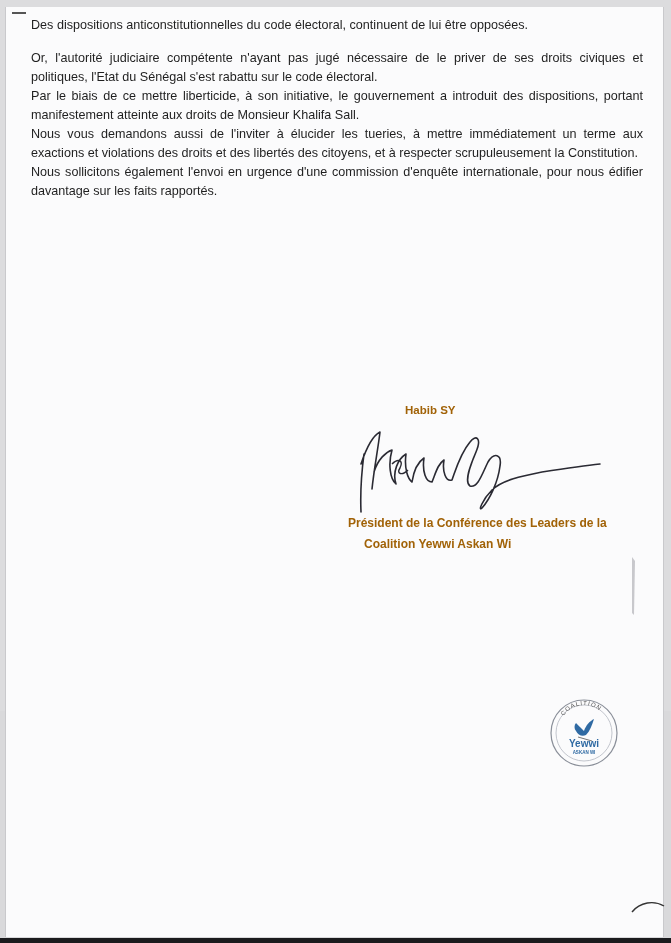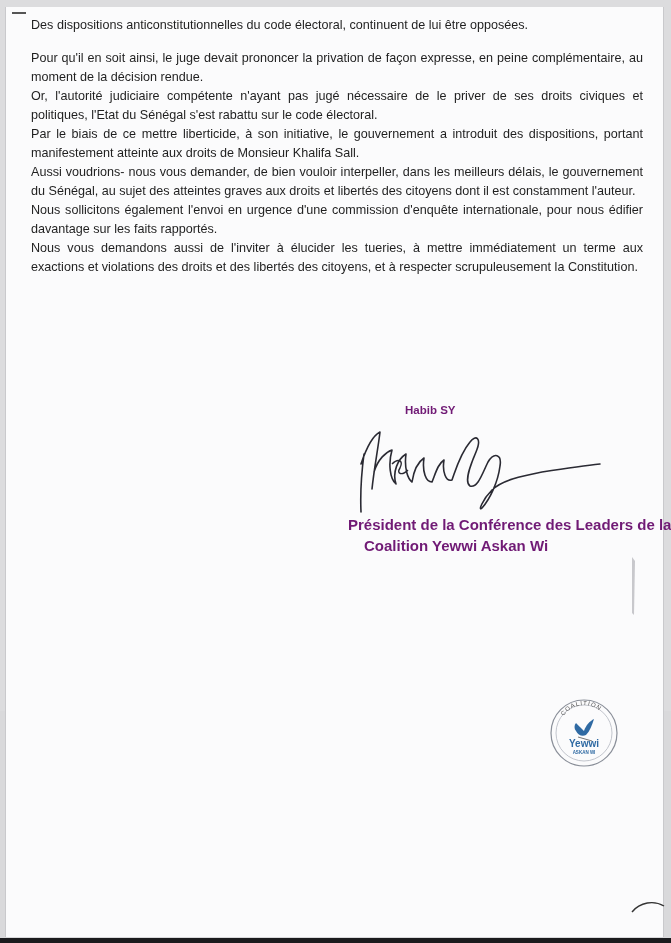--- a/index.html
+++ b/index.html
@@ -57,39 +57,39 @@
       text-align: justify;
     }
     .gap { height: 14px; }
     .signature-block {
       position: absolute;
       left: 320px;
       top: 396px;
       width: 340px;
       height: 160px;
       font-family: "Liberation Sans", sans-serif;
-      color: #701a75;
+      color: #a16207;
     }
     .signer-name {
       position: absolute;
       left: 85px;
       top: 8px;
       font-size: 11.5px;
       font-weight: bold;
     }
     .signature {
       position: absolute;
       left: 32px;
       top: 28px;
       width: 250px;
       height: 90px;
     }
     .title-line {
       position: absolute;
-      font-size: 15px;
+      font-size: 12px;
       font-weight: bold;
       white-space: nowrap;
     }
     .title-line.l1 { left: 28px; top: 120px; }
     .title-line.l2 { left: 44px; top: 141px; }
     .stamp {
       position: absolute;
       left: 548px;
       top: 697px;
       width: 72px;
@@ -114,26 +114,24 @@
 <body>
 
 <div class="frame">
   <div class="page">
     <div class="top-mark"></div>
   </div>
 
   <div class="text" style="top:16px;">
     <p>Des dispositions anticonstitutionnelles du code électoral, continuent de lui être opposées.</p>
     <div class="gap"></div>
-    <p>Pour qu'il en soit ainsi, le juge devait prononcer la privation de façon expresse, en peine complémentaire, au moment de la décision rendue.</p>
     <p>Or, l'autorité judiciaire compétente n'ayant pas jugé nécessaire de le priver de ses droits civiques et politiques, l'Etat  du Sénégal s'est rabattu sur le code électoral.</p>
     <p>Par le biais de ce mettre liberticide, à son initiative, le gouvernement a introduit des dispositions, portant manifestement atteinte aux droits de Monsieur Khalifa Sall.</p>
-    <p>Aussi voudrions- nous vous demander, de bien vouloir interpeller, dans les meilleurs délais, le gouvernement du Sénégal, au sujet des atteintes graves aux droits et libertés des citoyens dont il est constamment l'auteur.</p>
+    <p>Nous vous demandons aussi de l'inviter à élucider les tueries, à mettre immédiatement un terme aux exactions et violations des droits et des libertés des citoyens, et à respecter scrupuleusement la Constitution.</p>
     <p>Nous sollicitons également l'envoi en urgence d'une commission d'enquête internationale, pour nous édifier davantage sur les faits rapportés.</p>
-    <p>Nous vous demandons aussi de l'inviter à élucider les tueries, à mettre immédiatement un terme aux exactions et violations des droits et des libertés des citoyens, et à respecter scrupuleusement la Constitution.</p>
     <div class="gap"></div>
   </div>
 
   <div class="signature-block">
     <div class="signer-name">Habib SY</div>
     <svg class="signature" viewBox="0 0 250 90">
       <path d="M12 30 C10 45 8 65 9 88 M9 40 C14 25 20 12 28 8 C26 25 22 45 20 65 M22 48 C26 35 34 28 40 26 C36 40 38 55 44 60 C40 48 46 35 54 30 C52 45 56 55 60 58 C62 45 66 38 72 34 C70 48 74 58 80 58 C84 48 86 40 92 36 C90 48 94 58 100 56 C104 45 108 30 118 18 C124 10 130 14 124 28 C118 42 112 58 118 62 C126 64 130 50 136 38 C142 28 150 30 148 42 C146 58 138 75 130 84 C126 88 130 76 140 66 C150 56 170 52 190 48 C210 45 230 42 248 40" fill="none" stroke="#2a2a33" stroke-width="1.6" stroke-linecap="round" stroke-linejoin="round"></path>
       <path d="M40 40 C46 34 52 36 48 44 C44 50 50 52 56 46" fill="none" stroke="#2a2a33" stroke-width="1.4"></path>
     </svg>
     <div class="title-line l1">Président de la Conférence des Leaders de la</div>

